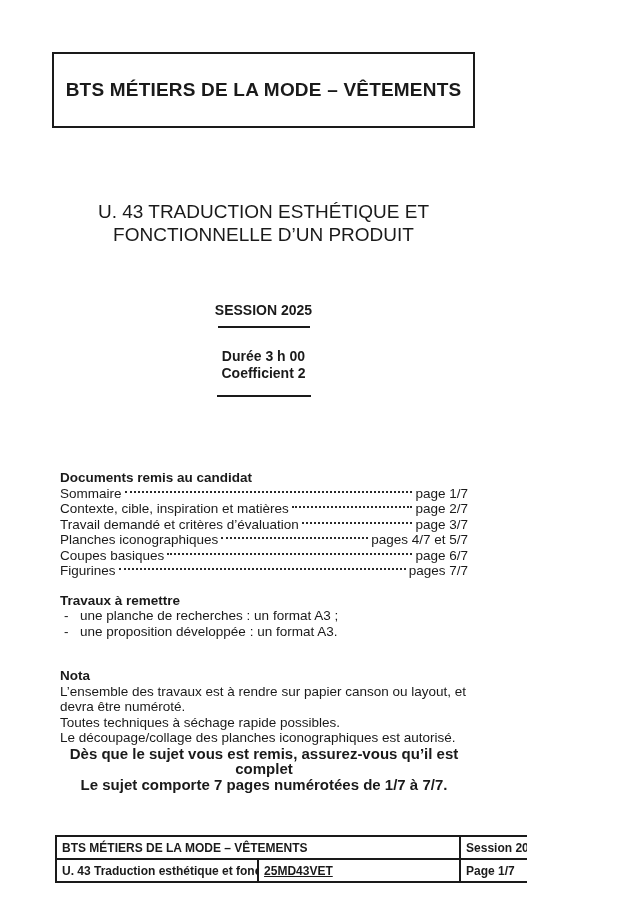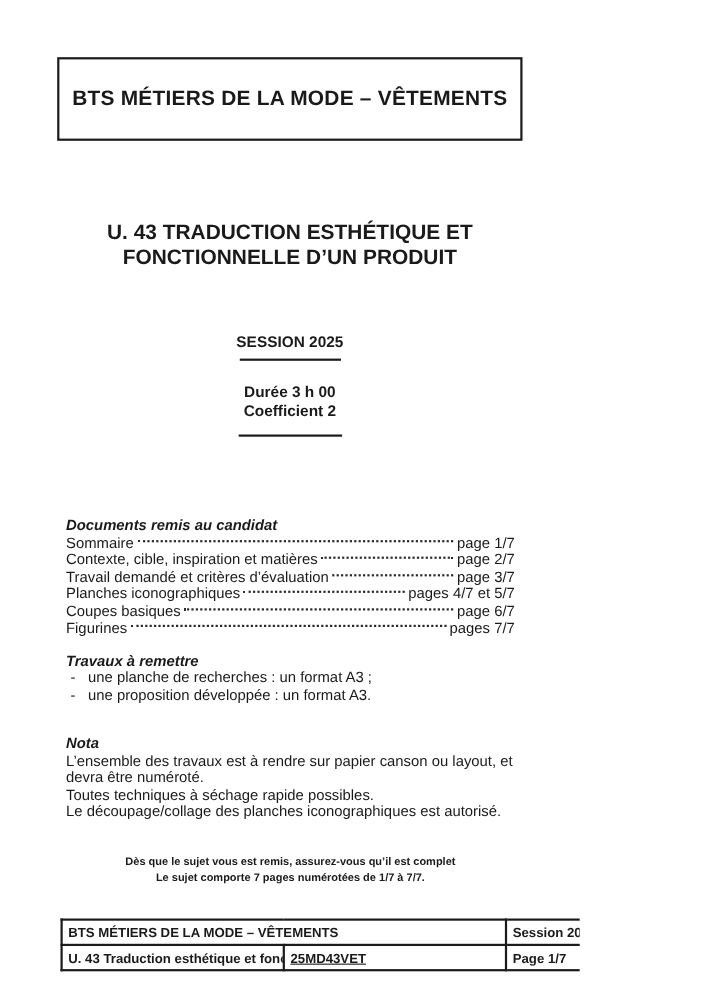--- a/index.html
+++ b/index.html
@@ -30,21 +30,21 @@
     font-size: 19px;
     font-weight: bold;
     letter-spacing: 0.2px;
   }
 
   
   .main-title {
     margin-top: 72px;
     text-align: center;
     font-size: 19px;
-    font-weight: bold;
+    font-weight: normal;
     line-height: 23px;
   }
 
   
   .session-block {
     margin-top: 56px;
     text-align: center;
   }
   .session-label {
     font-size: 14px;
@@ -65,21 +65,20 @@
   }
 
   
   .content {
     margin: 73px 59px 0 60px;
     font-size: 13.5px;
     line-height: 15.5px;
   }
   .section-heading {
     font-weight: bold;
-    font-style: italic;
   }
   .toc-row {
     display: flex;
     align-items: center;
   }
   .toc-label { white-space: nowrap; }
   .toc-page { white-space: nowrap; }
   .dot-leader {
     flex: 1;
     border-bottom: 2px dotted #2a2a2a;
@@ -92,23 +91,22 @@
   .dash-row .dash {
     width: 20px;
     flex: 0 0 20px;
     padding-left: 4px;
     box-sizing: border-box;
   }
 
   .nota-section { margin-top: 29px; }
 
   .notice {
-    margin-top: 30px;
     text-align: center;
-    font-size: 10px;
+    font-size: 15px;
     font-weight: bold;
     line-height: 15.5px;
   }
 
   
   .footer-table {
     position: absolute;
     left: 55px;
     top: 835px;
     width: 529px;

